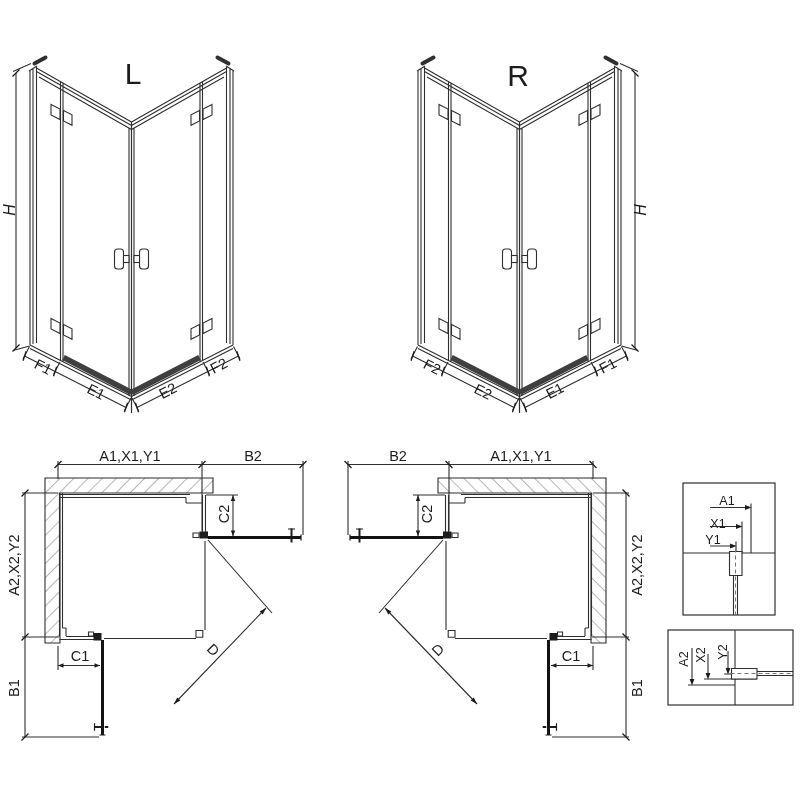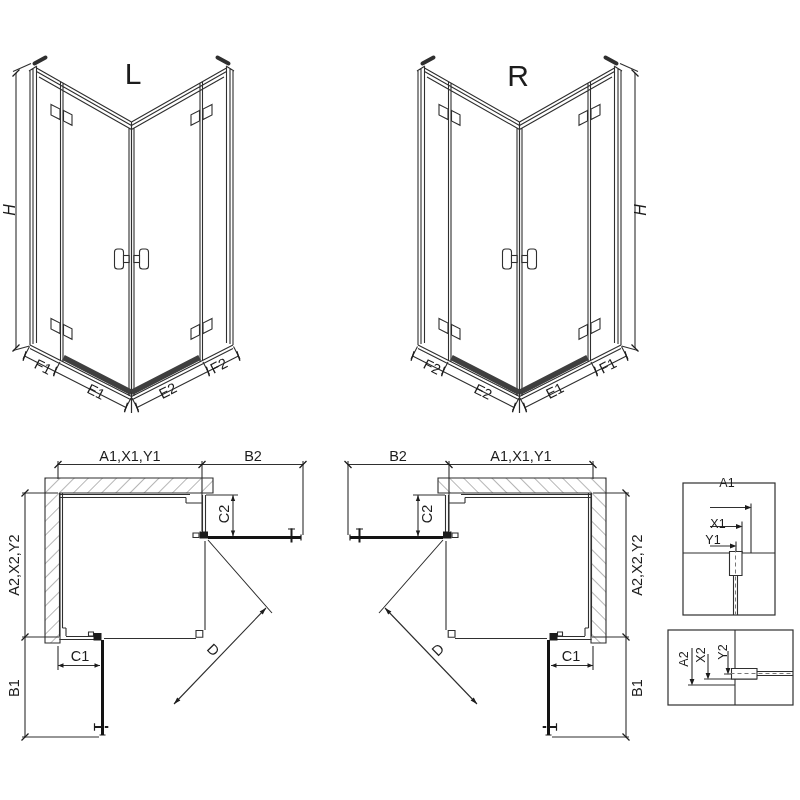--- a/index.html
+++ b/index.html
@@ -136,20 +136,20 @@
 <div class="lbl dim r45" style="left:213px;top:650px">D</div>
 
 <div class="lbl dim" style="left:398px;top:456px">B2</div>
 <div class="lbl dim" style="left:521px;top:456px">A1,X1,Y1</div>
 <div class="lbl dim rm90" style="left:427px;top:514px">C2</div>
 <div class="lbl dim rm90" style="left:637px;top:565px">A2,X2,Y2</div>
 <div class="lbl dim" style="left:571px;top:656px">C1</div>
 <div class="lbl dim rm90" style="left:637px;top:688px">B1</div>
 <div class="lbl dim rm45" style="left:438px;top:650px">D</div>
 
-<div class="lbl small" style="left:727px;top:483px">A1</div>
+<div class="lbl small" style="left:727px;top:501px">A1</div>
 <div class="lbl small" style="left:718px;top:524px">X1</div>
 <div class="lbl small" style="left:713px;top:540px">Y1</div>
 <div class="lbl small rm90" style="left:684px;top:659px">A2</div>
 <div class="lbl small rm90" style="left:701px;top:655px">X2</div>
 <div class="lbl small rm90" style="left:723px;top:652px">Y2</div>
 
 </div>
 
 </body></html>

